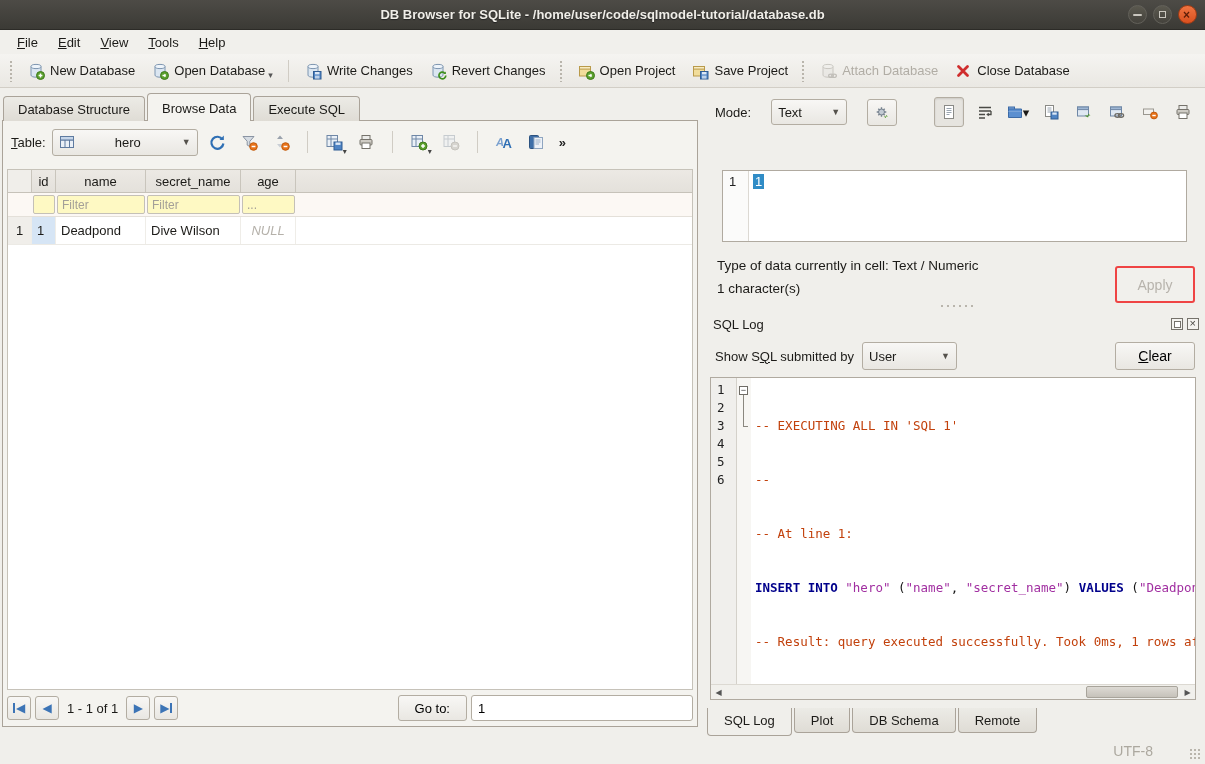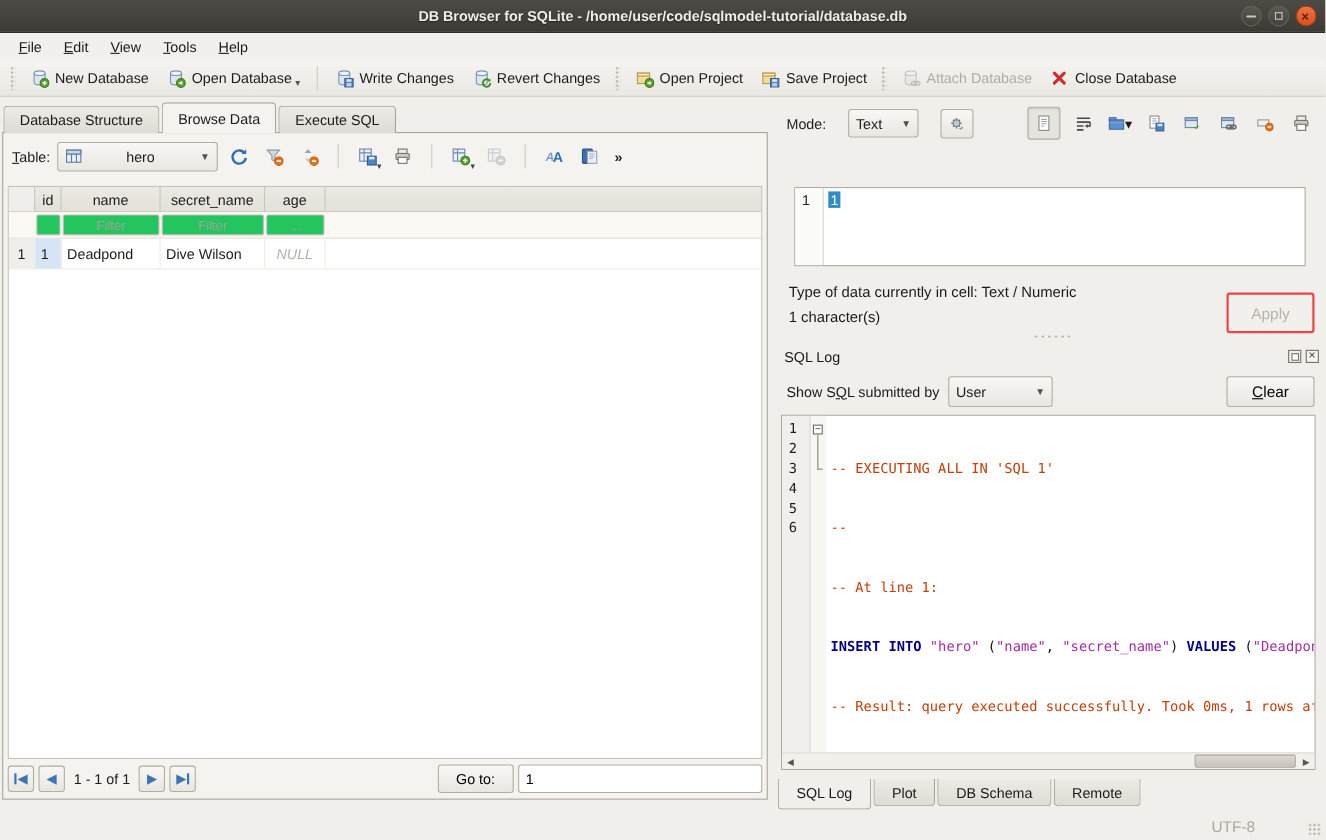--- a/index.html
+++ b/index.html
@@ -72,22 +72,22 @@
   .g-head { background:linear-gradient(#ece9e4,#e4e1db); height:23px; border-bottom:1px solid #c6c2b9; }
   .g-head .cell { border-right:1px solid #c9c5bc; display:flex; align-items:center; justify-content:center; font-size:13px; }
   .g-filter { height:24px; background:#fcf8f4; border-bottom:1px solid #e4e0d9; align-items:center; }
   .g-data { height:28px; border-bottom:1px solid #eceae5; }
   .c-rowhead { width:24px; flex:none; background:#f0eeea; border-right:1px solid #c9c5bc; display:flex; align-items:center; justify-content:center; }
   .c-id { width:24px; flex:none; }
   .c-name { width:90px; flex:none; }
   .c-secret { width:95px; flex:none; }
   .c-age { width:55px; flex:none; }
   .c-fill { flex:1; }
-  .g-filter .fbox { height:19px; margin:0 1px; border:1px solid #c4c0b7; border-radius:2px; background:#22c55e;
-    font-family:"Liberation Sans",sans-serif; font-size:12px; padding:0 4px; width:calc(100% - 2px); color:#444;text-align:center; }
+  .g-filter .fbox { height:19px; margin:0 1px; border:1px solid #c4c0b7; border-radius:2px; background:#fef9c3;
+    font-family:"Liberation Sans",sans-serif; font-size:12px; padding:0 4px; width:calc(100% - 2px); color:#444; }
   .g-filter .fbox::placeholder { color:#a4a098; }
   .g-data .cell { display:flex; align-items:center; padding:0 5px; border-right:1px solid #efede8; font-size:13px; }
   .cell.sel { background:#d6e5f5; }
   .null-val { color:#b5b1aa; font-style:italic; justify-content:center; }
 
   
   .nav-row { position:absolute; left:4px; right:4px; bottom:4px; height:28px; display:flex; align-items:center; gap:4px; }
   .nav-btn { width:24px; height:24px; border:1px solid #b3ada2; border-radius:3px;
     background:linear-gradient(#f8f7f5,#e9e7e2); display:flex; align-items:center; justify-content:center; gap:1px; }
   .tri { color:#3c74b6; font-size:12px; line-height:12px; }
@@ -101,21 +101,21 @@
 
   
   .dock-title { display:flex; align-items:center; height:20px; padding:0 6px 0 6px; }
   .dock-title .t { font-size:13px; }
   .dock-icons { margin-left:auto; display:flex; gap:4px; }
   .dk { width:12px; height:12px; border:1px solid #75726b; position:relative; background:#f4f3ef; }
   .dk.float::after { content:""; position:absolute; left:2px; top:2px; width:5px; height:5px; border:1px solid #75726b; background:#fff; }
   .dk.close::after { content:"×"; position:absolute; left:1.5px; top:-2.5px; font-size:11px; color:#4a4843; }
 
   .mode-row { display:flex; align-items:center; gap:20px; padding:8px 10px 0 8px; height:40px; }
-  .mode-combo { width:64px; height:26px;justify-content:flex-end; }
+  .mode-combo { width:76px; height:26px;justify-content:flex-end; }
   .sq-btn { width:30px; height:27px; border:1px solid #b3ada2; border-radius:3px;
     background:linear-gradient(#f8f7f5,#e9e7e2); display:flex; align-items:center; justify-content:center; }
   .cell-toolbar { margin-left:auto; display:flex; align-items:center; gap:9px; }
   .ci { width:24px; height:24px; display:flex; align-items:center; justify-content:center; position:relative; }
   .ci.toggled { border:1px solid #b3ada2; border-radius:3px; background:#e6e4df; box-shadow:inset 0 1px 2px rgba(0,0,0,.12); width:30px; height:30px; }
 
   .cell-editor { position:absolute; left:15px; right:18px; top:82px; height:72px; border:1px solid #b0aaa0; background:#fff; display:flex; }
   .ce-gutter { width:26px; background:#fbfbfa; border-right:1px solid #dcd9d3; padding:3px 4px 0 6px; font-size:13px; color:#222; }
   .ce-body { padding:3px 2px 0 4px; font-size:13px; }
   .ce-sel { background:#308cc6; color:#fff; padding:0 2px; }
@@ -157,21 +157,21 @@
   .hs-thumb { position:absolute; right:2px; top:1px; width:92px; height:12px; background:linear-gradient(#dddad4,#c6c2ba); border:1px solid #a8a49b; border-radius:2px; }
 
   
   .bottom-tabs { position:absolute; left:0px; bottom:4px; height:28px; display:flex; align-items:flex-start; }
   .btab { padding:5px 16px; background:linear-gradient(#ecebe6,#dfdcd5); border:1px solid #aaa399; border-radius:0 0 4px 4px;
     border-top:none; margin-right:2px; height:25px; }
   .btab.active { background:#f0efeb; height:28px; z-index:2; }
 
   
   .statusbar { position:absolute; left:0; bottom:0; width:100%; height:24px; }
-  .encoding { position:absolute; right:64px; top:3px; color:#aca89f; font-size:14px; }
+  .encoding { position:absolute; right:52px; top:3px; color:#aca89f; font-size:14px; }
   .grip { position:absolute; right:4px; bottom:4px; width:12px; height:12px;
     background-image:radial-gradient(circle,#b9b5ac 1px, transparent 1.2px); background-size:4px 4px; }
 </style>
 </head>
 <body>
 
 <div class="window">
 
   <div class="titlebar">
     <span class="title">DB Browser for SQLite - /home/user/code/sqlmodel-tutorial/database.db</span>

